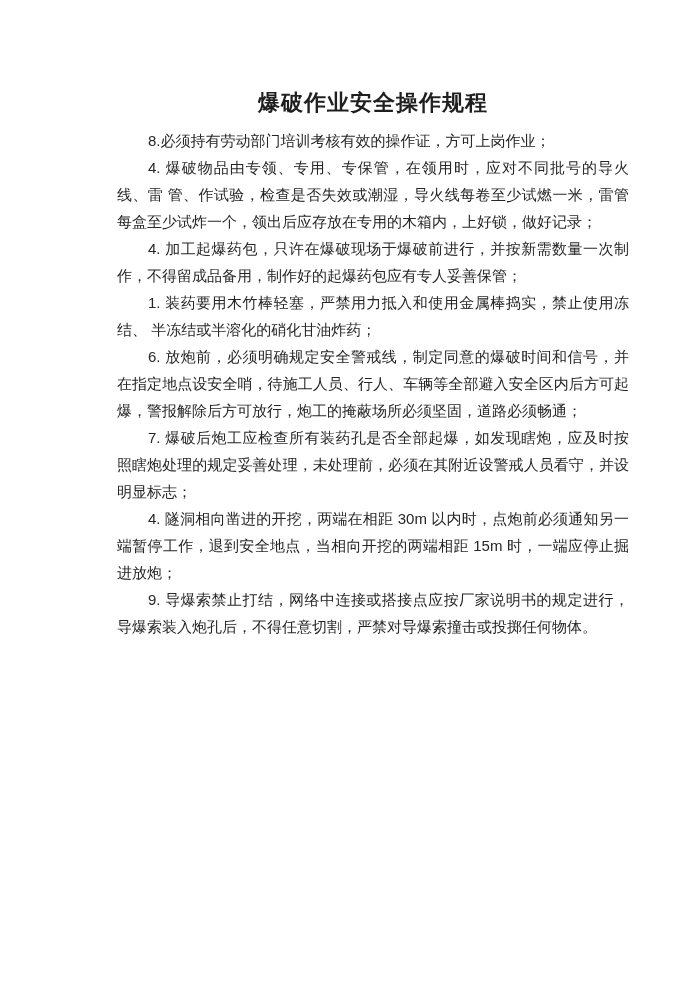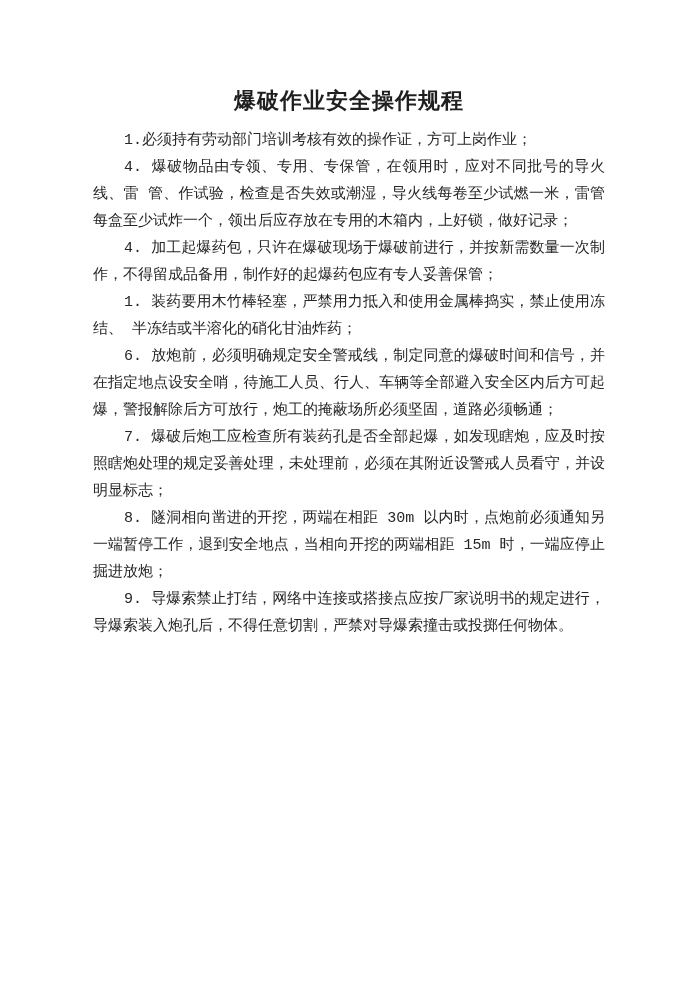--- a/index.html
+++ b/index.html
@@ -7,21 +7,22 @@
     margin: 0;
     padding: 0;
     background: #ffffff;
   }
   .page {
     position: relative;
     width: 636px;
     height: 990px;
     background: #ffffff;
     overflow: hidden;
-    font-family: Liberation Mono, monospace;
+    font-family: Liberation Sans, sans-serif;
+    margin-left: 24px;
   }
   .content {
     position: absolute;
     left: 93px;
     top: 88px;
     width: 512px;
   }
   .doc-title {
     margin: 0 0 9px 0;
     font-size: 22px;
@@ -41,23 +42,23 @@
     word-break: break-all;
   }
 </style>
 </head>
 <body>
 
 <div class="page">
   <div class="content">
     <h1 class="doc-title">爆破作业安全操作规程</h1>
     <div class="doc-paragraphs">
-      <p>1.必须持有劳动部门培训考核有效的操作证，方可上岗作业；</p>
+      <p>8.必须持有劳动部门培训考核有效的操作证，方可上岗作业；</p>
       <p>4. 爆破物品由专领、专用、专保管，在领用时，应对不同批号的导火线、雷 管、作试验，检查是否失效或潮湿，导火线每卷至少试燃一米，雷管每盒至少试炸一个，领出后应存放在专用的木箱内，上好锁，做好记录；</p>
       <p>4. 加工起爆药包，只许在爆破现场于爆破前进行，并按新需数量一次制作，不得留成品备用，制作好的起爆药包应有专人妥善保管；</p>
       <p>1. 装药要用木竹棒轻塞，严禁用力抵入和使用金属棒捣实，禁止使用冻结、 半冻结或半溶化的硝化甘油炸药；</p>
       <p>6. 放炮前，必须明确规定安全警戒线，制定同意的爆破时间和信号，并在指定地点设安全哨，待施工人员、行人、车辆等全部避入安全区内后方可起爆，警报解除后方可放行，炮工的掩蔽场所必须坚固，道路必须畅通；</p>
       <p>7. 爆破后炮工应检查所有装药孔是否全部起爆，如发现瞎炮，应及时按照瞎炮处理的规定妥善处理，未处理前，必须在其附近设警戒人员看守，并设明显标志；</p>
-      <p>8. 隧洞相向凿进的开挖，两端在相距 30m 以内时，点炮前必须通知另一端暂停工作，退到安全地点，当相向开挖的两端相距 15m 时，一端应停止掘进放炮；</p>
+      <p>4. 隧洞相向凿进的开挖，两端在相距 30m 以内时，点炮前必须通知另一端暂停工作，退到安全地点，当相向开挖的两端相距 15m 时，一端应停止掘进放炮；</p>
       <p>9. 导爆索禁止打结，网络中连接或搭接点应按厂家说明书的规定进行，导爆索装入炮孔后，不得任意切割，严禁对导爆索撞击或投掷任何物体。</p>
     </div>
   </div>
 </div>
 
 </body></html>

